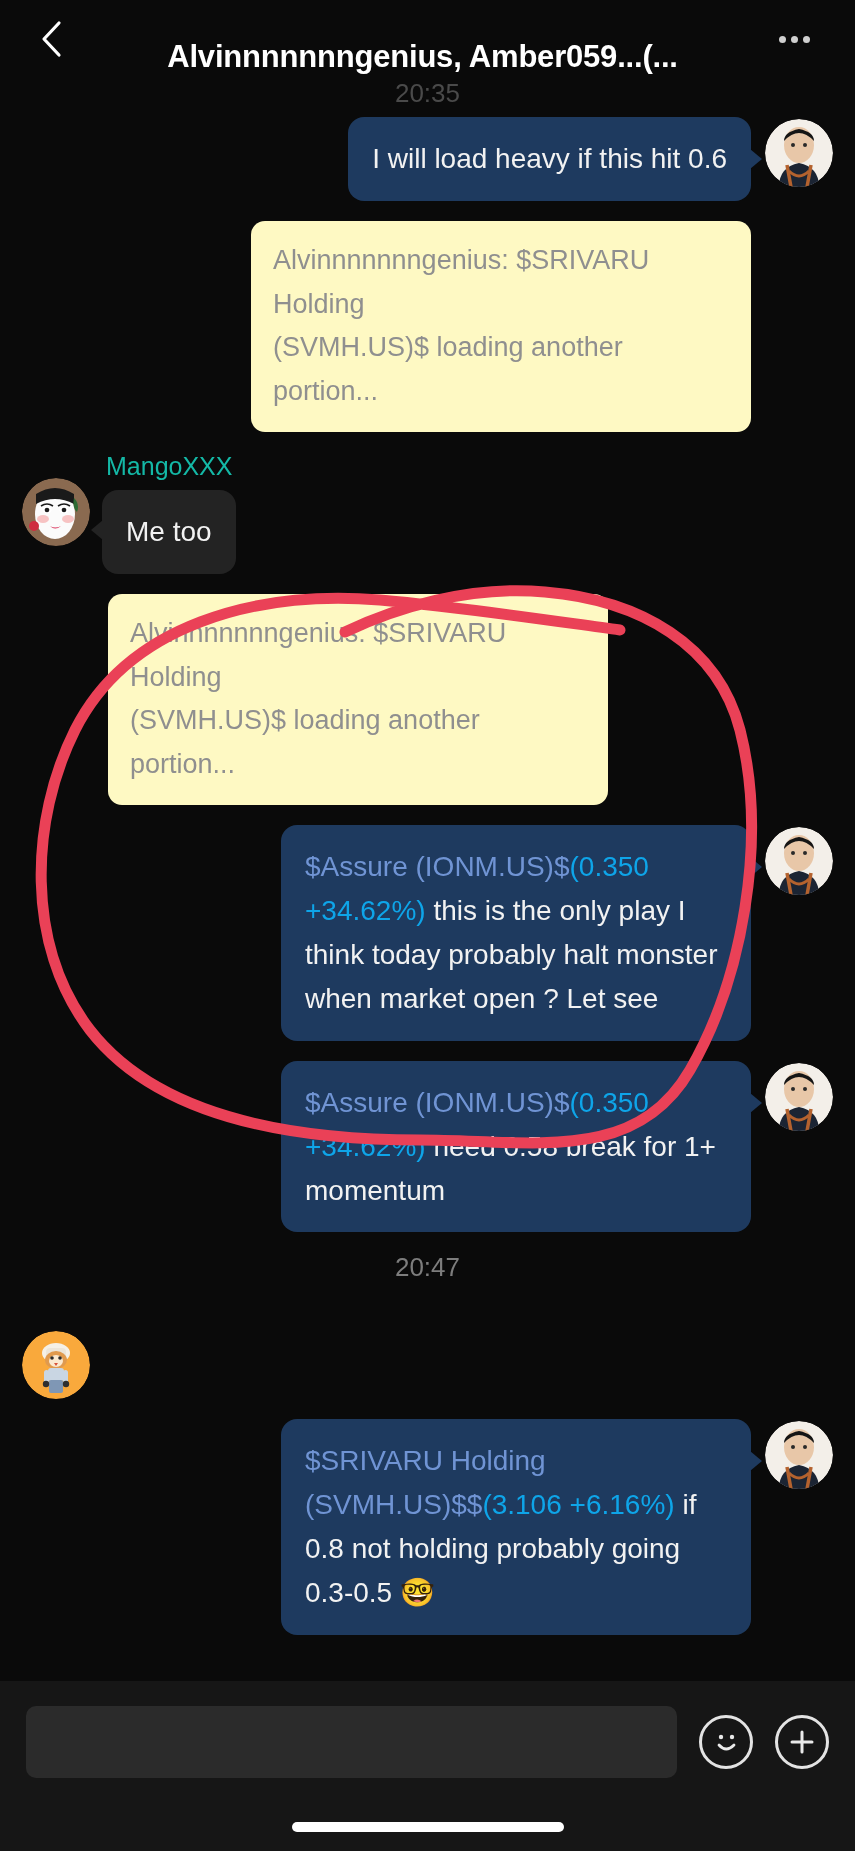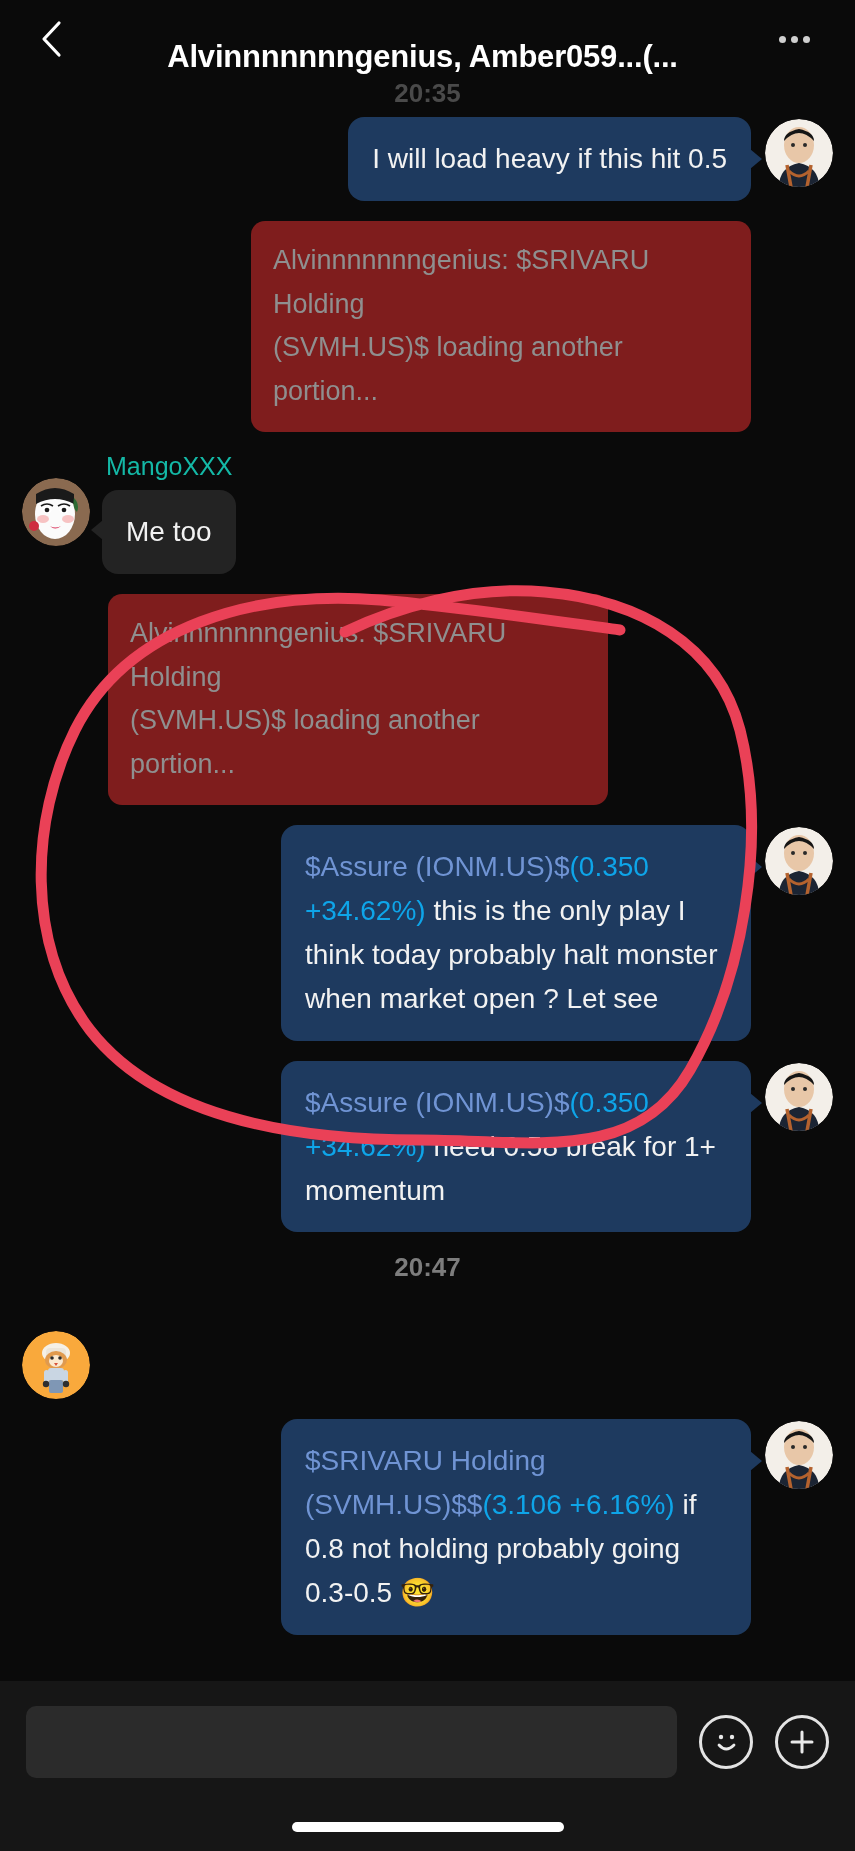--- a/index.html
+++ b/index.html
@@ -197,21 +197,21 @@
     border-top: 10px solid transparent;
     border-bottom: 10px solid transparent;
     border-right: 12px solid #232323;
   }
 
   .ticker { color: #7094d4; }
   .quote  { color: #0ea5e9; }
 
   
   .quoted {
-    background: #7f1d1d;
+    background: #fef9c3;
     border-radius: 14px;
     padding: 18px 22px;
     max-width: 500px;
     font-size: 27px;
     line-height: 1.62;
     color: #8f8f8f;
   }
   .row.quoted-right { justify-content: flex-end; padding-right: 82px; }
   .row.quoted-left  { justify-content: flex-start; padding-left: 86px; }
 
@@ -222,21 +222,20 @@
     font-size: 25px;
     margin-bottom: 9px;
     padding-left: 4px;
   }
 
   .timestamp {
     text-align: center;
     color: #7d7d7d;
     font-size: 26px;
     margin: 10px 0 22px 0;
-    font-weight: bold;
   }
   .timestamp.faded { color: #4a4a4a; margin: 0 0 8px 0; }
 
   
   .annotation {
     position: absolute;
     left: 0; top: 0;
     width: 855px;
     height: 1851px;
     pointer-events: none;
@@ -309,21 +308,21 @@
         <i></i>
         <i></i>
     </div>
   </div>
 
   <div class="chat-area">
 
     <div class="timestamp faded">20:35</div>
 
     <div class="row out">
-      <div class="bubble out">I will load heavy if this hit 0.5</div>
+      <div class="bubble out">I will load heavy if this hit 0.6</div>
       <div class="avatar right">
         <svg viewBox="0 0 68 68">
           <circle cx="34" cy="34" r="34" fill="#f3efe9"></circle>
           <ellipse cx="34" cy="26" rx="15" ry="18" fill="#e8c7a8"></ellipse>
           <path d="M19 22 Q34 6 49 22 Q49 13 34 10 Q19 13 19 22 Z" fill="#151515"></path>
           <circle cx="28" cy="26" r="2" fill="#2a2a2a"></circle>
             <circle cx="40" cy="26" r="2" fill="#2a2a2a"></circle>
           <path d="M14 68 Q14 48 34 44 Q54 48 54 68 Z" fill="#1b2433"></path>
           <path d="M24 52 Q34 62 44 52" fill="none" stroke="#b4622e" stroke-width="3"></path>
           <path d="M22 46 L26 68 M46 46 L42 68" stroke="#b4622e" stroke-width="3.5" fill="none"></path>

